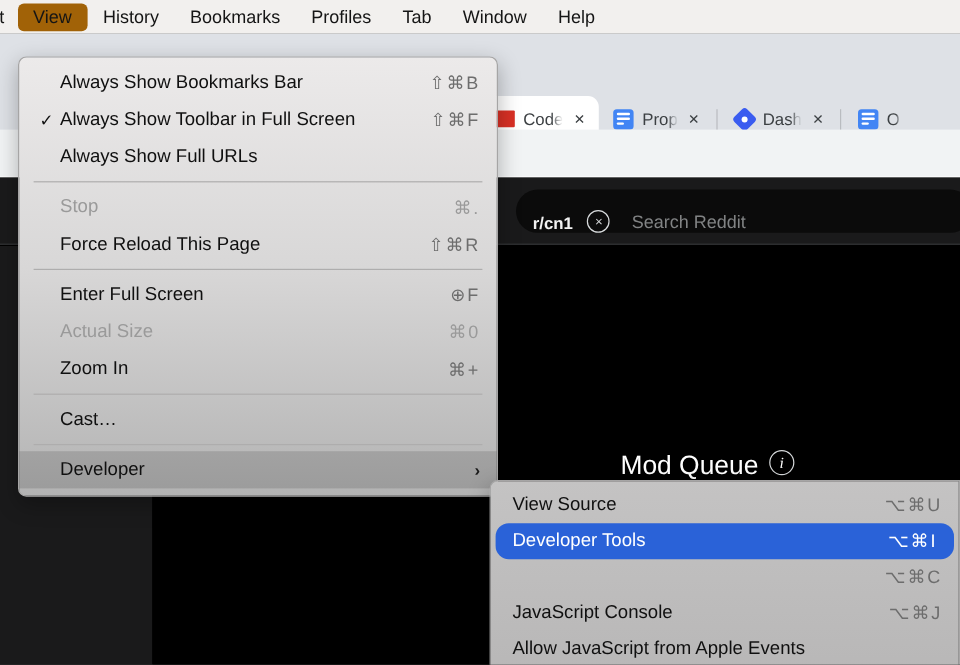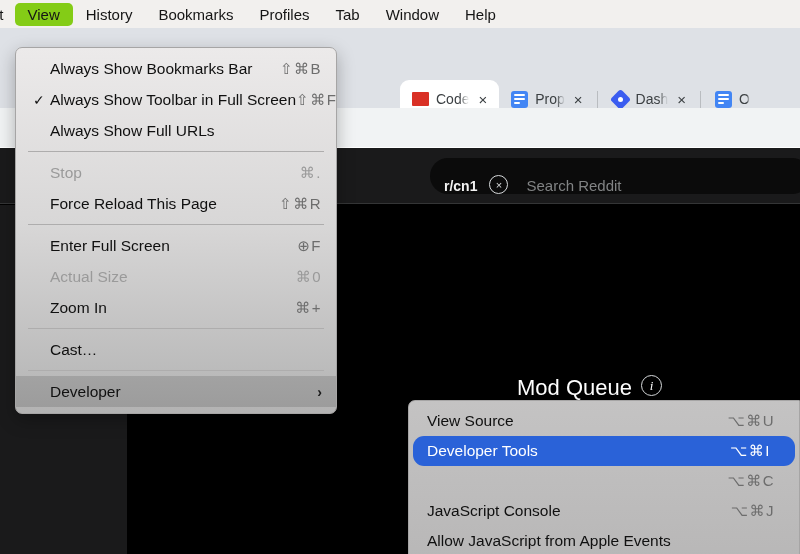--- a/index.html
+++ b/index.html
@@ -93,25 +93,25 @@
   }
 
   
   .menubar {
     position: absolute; left: 0; top: 0; width: 800px; height: 28px;
     background: #f2f0ee; display: flex; align-items: center;
     padding-left: 0px; font-size: 15px; color: #151515;
   }
   .mb-item { padding: 3px 13px; border-radius: 5px; line-height: 17px; }
   .mb-item.clipped { padding-left: 0; padding-right: 11px; margin-left: -4px; }
-  .mb-item.open { background: #84cc16; }
+  .mb-item.open { background: #a16207; }
 
   
   .menu {
-    position: absolute; left: 15px; top: 47px; width: 322px;
+    position: absolute; left: 15px; top: 47px; width: 400px;
     background: linear-gradient(180deg, #eceaea 0%, #d8d7d7 48%, #b3b3b3 100%);
     border: 0.5px solid #a6a5a5; border-radius: 7px;
     box-shadow: 0 6px 18px rgba(0,0,0,0.28);
     padding: 5px 0 6px 0;
     font-size: 15.5px; color: #101010;
     overflow: hidden;
   }
   .mi {
     position: relative; height: 31px; display: flex; align-items: center;
     padding: 0 14px 0 17px;
@@ -127,21 +127,21 @@
   
   .submenu {
     position: absolute; left: 408px; top: 400px; width: 392px;
     background: linear-gradient(180deg, #c4c3c3 0%, #b8b7b7 100%);
     border: 0.5px solid #a6a5a5; border-radius: 7px 0 0 7px;
     box-shadow: 0 6px 18px rgba(0,0,0,0.28);
     padding: 5px 0 6px 0;
     font-size: 15.5px; color: #101010; overflow: hidden;
   }
   .smi {
-    height: 30px; display: flex; align-items: center; padding: 0 24px 0 18px;
+    height: 30px; display: flex; align-items: center; padding: 0 14px 0 18px;
   }
   .smi.sel { background: #2a62d8; color: #fff; margin: 0 4px; border-radius: 11px; padding-left: 14px; }
   .smi .key { margin-left: auto; color: #6d6d6d; font-size: 15px; letter-spacing: 1.5px; }
   .smi.sel .key { color: #fff; }
 </style>
 </head>
 <body>
 
 <div id="root">
 

